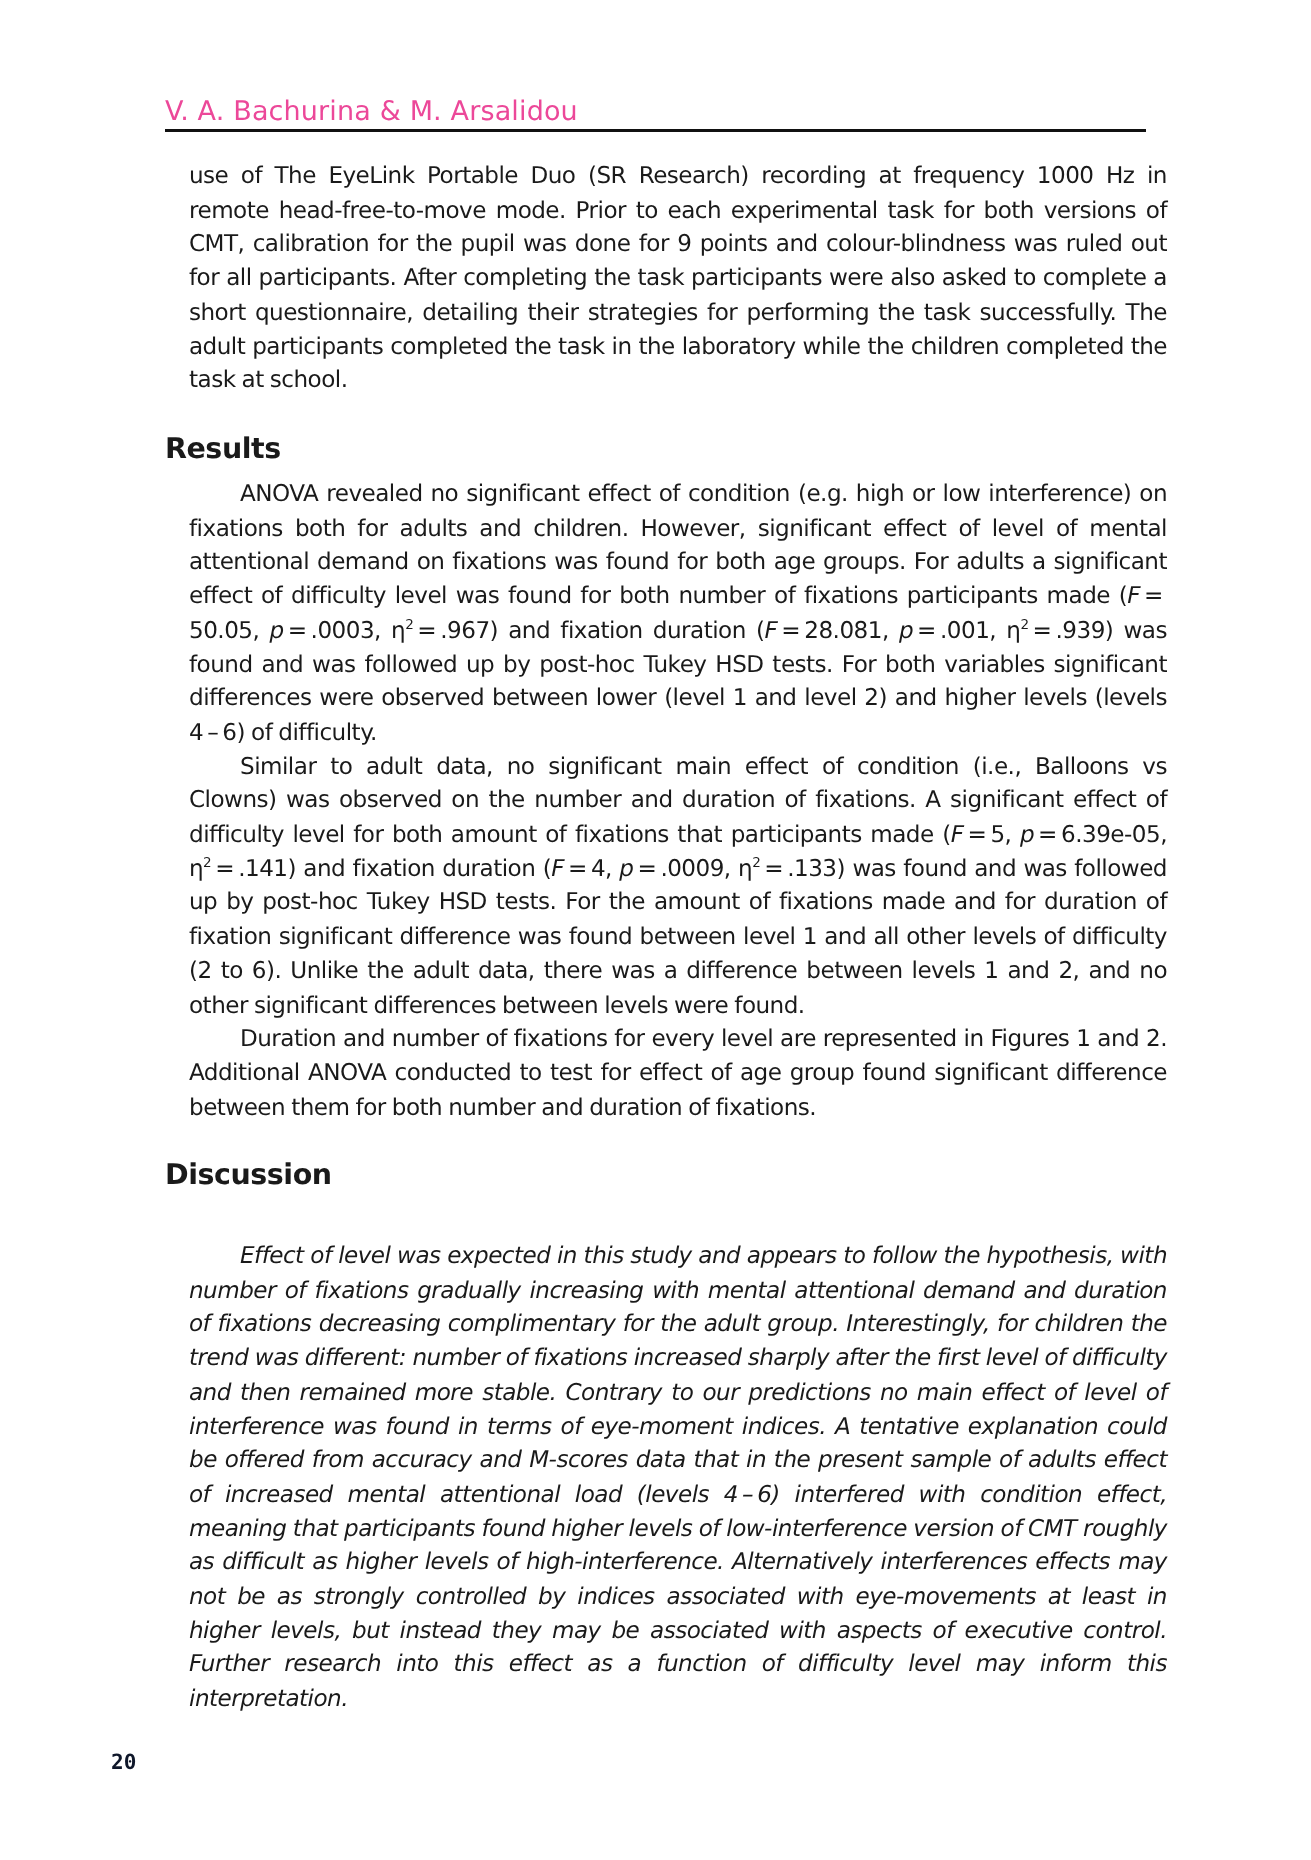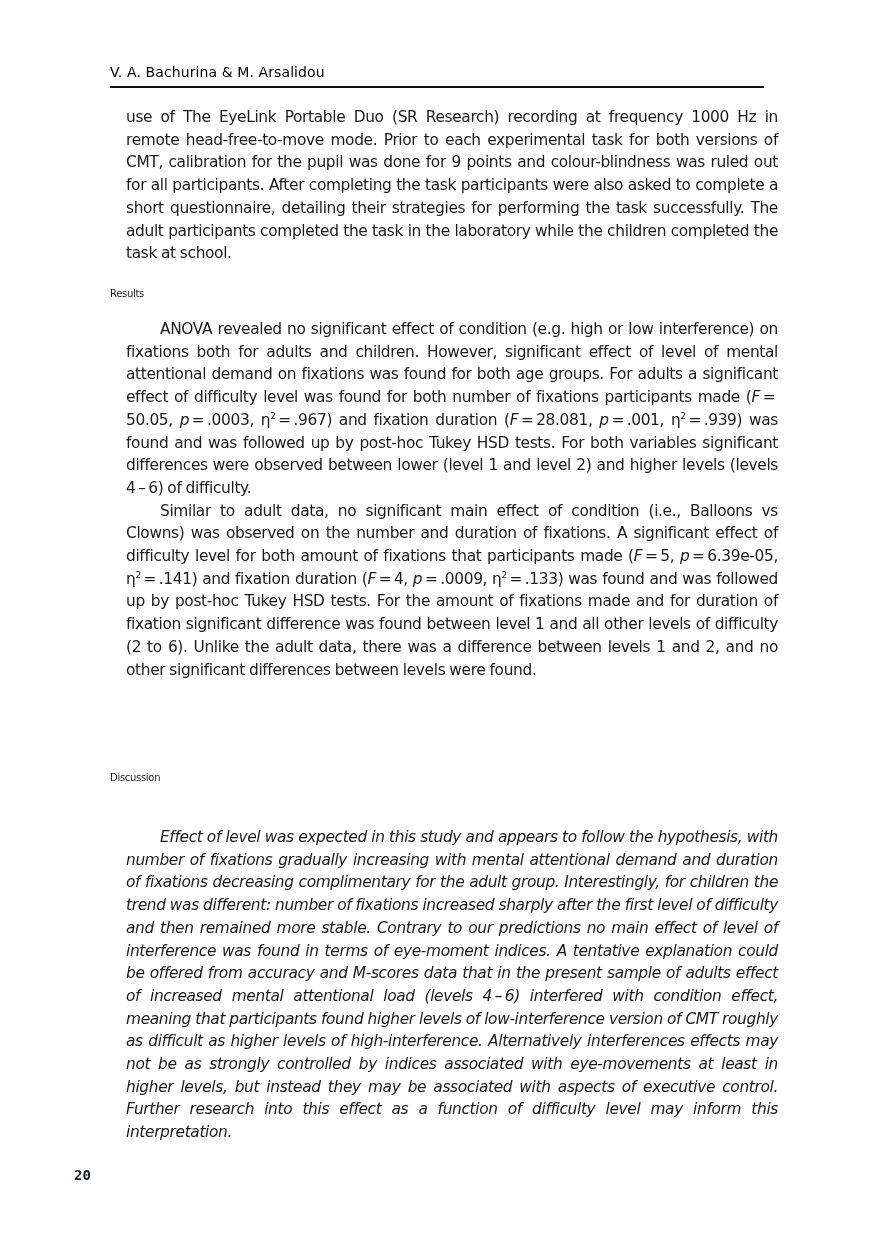--- a/index.html
+++ b/index.html
@@ -4,34 +4,34 @@
 <style>
   html, body { margin: 0; padding: 0; background: #ffffff; }
   body { width: 874px; height: 1240px; position: relative; overflow: hidden; }
   .page {
     position: absolute; left: 110px; top: 0; width: 652px;
     font-family: "DejaVu Sans", sans-serif;
     color: #1a1a1a;
   }
   .running-head {
     position: absolute; top: 64px; left: 0;
-    font-size: 14px; color: #000000; letter-spacing: 0.1px;
+    font-size: 18px; color: #ec4899; letter-spacing: 0.1px;
   }
   .head-rule {
     position: absolute; top: 86px; left: 0; width: 654px; height: 2px; background: #111;
   }
   .body-block {
     position: absolute; left: 16px; width: 652px;
     font-size: 15.4px; line-height: 22.7px; text-align: justify;
     hyphens: manual; letter-spacing: -0.35px; word-spacing: -0.5px;
   }
   .body-block p { margin: 0; }
   .indent { text-indent: 34px; }
   .section-heading {
-    position: absolute; left: 0; font-size: 10px; font-weight: normal; letter-spacing: -0.3px;
+    position: absolute; left: 0; font-size: 19px; font-weight: bold; letter-spacing: -0.3px;
   }
   i { font-style: italic; }
   sup { font-size: 9px; line-height: 0; vertical-align: 6px; }
   .page-number {
     position: absolute; left: 74px; top: 1167px;
     font-family: "DejaVu Sans Mono", monospace; font-size: 14px; font-weight: bold; color: #0f172a;
   }
 </style>
 </head>
 <body>
@@ -42,20 +42,21 @@
 
   <div class="body-block" style="top:106px;">
     <p>use of The EyeLink Portable Duo (SR Research) recording at frequency 1000 Hz in remote head-free-to-move mode. Prior to each experimental task for both ver­sions of CMT, calibration for the pupil was done for 9 points and colour-blindness was ruled out for all participants. After completing the task participants were also asked to complete a short questionnaire, detailing their strategies for performing the task successfully. The adult participants completed the task in the laboratory while the children completed the task at school.</p>
   </div>
 
   <div class="section-heading" style="top:288px;">Results</div>
 
   <div class="body-block" style="top:318px;">
     <p class="indent"><span>ANOVA revealed no significant effect of condition (e.g. high or low interfer­ence) on fixations both for adults and children. However, significant effect of lev­el of mental attentional demand on fixations was found for both age groups. For adults a significant effect of difficulty level was found for both number of fixations participants made (</span><i>F</i><span> = 50.05, </span><i>p</i><span> = .0003, η</span><sup>2</sup><span> = .967) and fixation duration (</span><i>F</i><span> = 28.081, </span><i>p</i><span> = .001, η</span><sup>2</sup><span> = .939) was found and was followed up by post-hoc Tukey HSD tests. For both variables significant differences were observed between low­er (level 1 and level 2) and higher levels (levels 4 – 6) of difficulty.</span></p>
     <p class="indent"><span>Similar to adult data, no significant main effect of condition (i.e., Balloons vs Clowns) was observed on the number and duration of fixations. A significant ef­fect of difficulty level for both amount of fixations that participants made (</span><i>F</i><span> = 5, </span><i>p</i><span> = 6.39e-05, η</span><sup>2</sup><span> = .141) and fixation duration (</span><i>F</i><span> = 4, </span><i>p</i><span> = .0009, η</span><sup>2</sup><span> = .133) was found and was followed up by post-hoc Tukey HSD tests. For the amount of fixations made and for duration of fixation significant difference was found between lev­el 1 and all other levels of difficulty (2 to 6). Unlike the adult data, there was a difference between levels 1 and 2, and no other significant differences between levels were found.</span></p>
+    <p class="indent">Duration and number of fixations for every level are represented in Figures 1 and 2. Additional ANOVA conducted to test for effect of age group found signifi­cant difference between them for both number and duration of fixations.</p>
   </div>
 
   <div class="section-heading" style="top:772px;">Discussion</div>
 
   <div class="body-block" style="top:826px;font-style:italic;">
     <p class="indent">Effect of level was expected in this study and appears to follow the hypothe­sis, with number of fixations gradually increasing with mental attentional demand and duration of fixations decreasing complimentary for the adult group. Interest­ingly, for children the trend was different: number of fixations increased sharply after the first level of difficulty and then remained more stable. Contrary to our predictions no main effect of level of interference was found in terms of eye-mo­ment indices. A tentative explanation could be offered from accuracy and M-scores data that in the present sample of adults effect of increased mental attentional load (levels 4 – 6) interfered with condition effect, meaning that participants found higher levels of low-interference version of CMT roughly as difficult as higher lev­els of high-interference. Alternatively interferences effects may not be as strongly controlled by indices associated with eye-movements at least in higher levels, but instead they may be associated with aspects of executive control. Further research into this effect as a function of difficulty level may inform this interpretation.</p>
   </div>
 </div>
 
 <div class="page-number">20</div>

